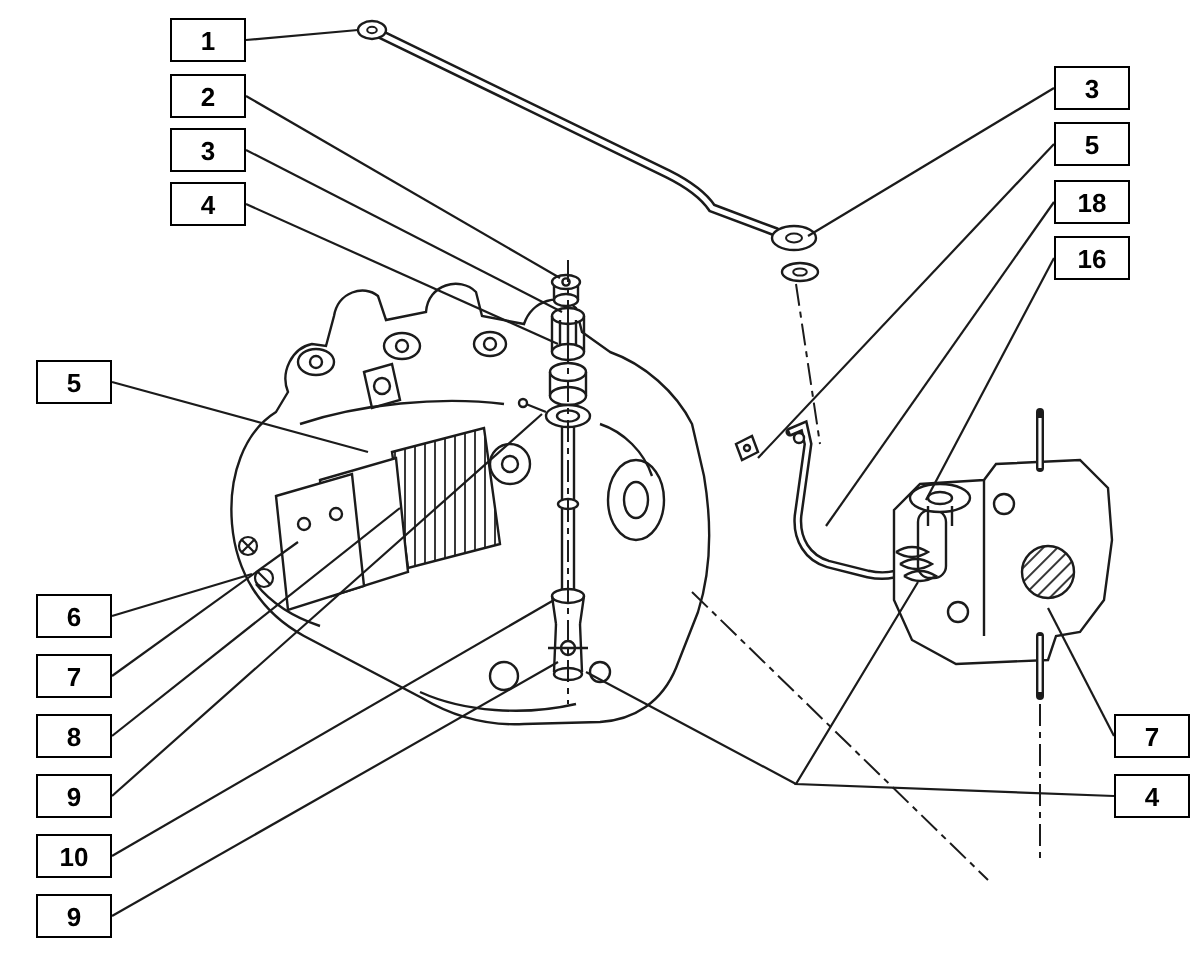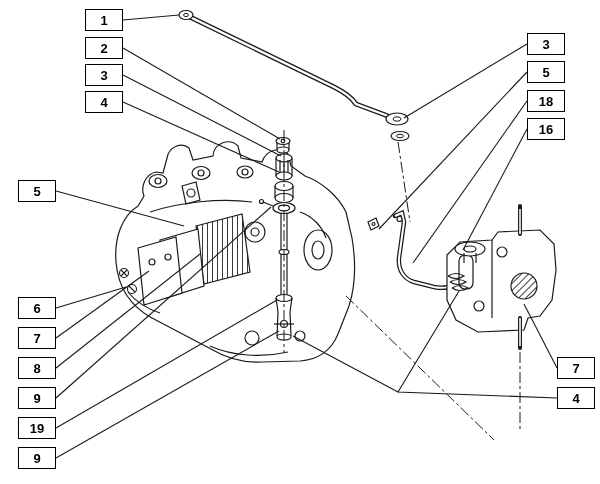--- a/index.html
+++ b/index.html
@@ -156,21 +156,21 @@
 
   <div class="callout" style="left:85px;top:9px">1</div>
   <div class="callout" style="left:85px;top:37px">2</div>
   <div class="callout" style="left:85px;top:64px">3</div>
   <div class="callout" style="left:85px;top:91px">4</div>
   <div class="callout" style="left:18px;top:180px">5</div>
   <div class="callout" style="left:18px;top:297px">6</div>
   <div class="callout" style="left:18px;top:327px">7</div>
   <div class="callout" style="left:18px;top:357px">8</div>
   <div class="callout" style="left:18px;top:387px">9</div>
-  <div class="callout" style="left:18px;top:417px">19</div>
+  <div class="callout" style="left:18px;top:417px">10</div>
   <div class="callout" style="left:18px;top:447px">9</div>
   <div class="callout" style="left:527px;top:33px">3</div>
   <div class="callout" style="left:527px;top:61px">5</div>
   <div class="callout" style="left:527px;top:90px">18</div>
   <div class="callout" style="left:527px;top:118px">16</div>
   <div class="callout" style="left:557px;top:357px">7</div>
   <div class="callout" style="left:557px;top:387px">4</div>
 
 </div>
 

